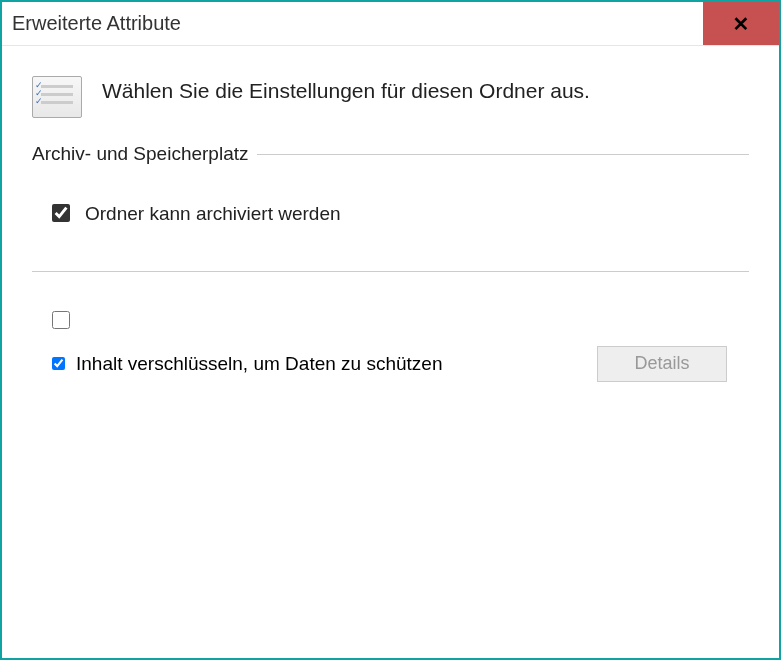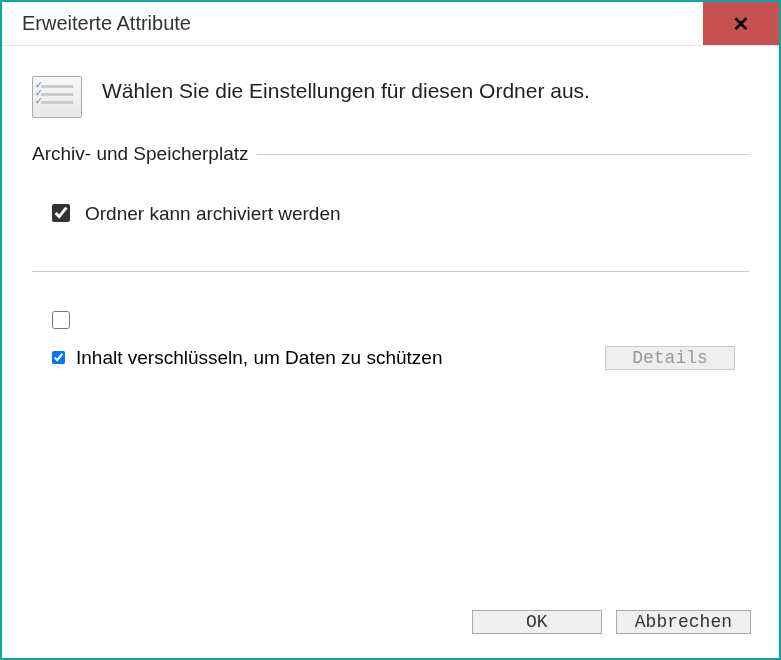--- a/index.html
+++ b/index.html
@@ -17,21 +17,21 @@
   }
   .titlebar {
     height: 44px;
     display: flex;
     align-items: center;
     background: #fff;
     border-bottom: 1px solid #e6e6e6;
   }
   .titlebar-title {
     flex: 1;
-    padding-left: 20px;
+    padding-left: 10px;
     font-size: 20px;
     color: #333;
   }
   .close-btn {
     width: 76px;
     height: 100%;
     background: #c75050;
     display: flex;
     align-items: center;
     justify-content: center;
@@ -113,34 +113,34 @@
     flex-shrink: 0;
     accent-color: #333;
   }
   .checkbox-row label {
     cursor: pointer;
   }
   .details-row {
     display: flex;
     align-items: center;
     justify-content: space-between;
-    margin: 14px 8px 10px 10px;
+    margin: 14px 16px 10px 10px;
   }
   .details-row .cb-wrap {
     display: flex;
     align-items: center;
     gap: 8px;
     font-size: 19px;
   }
   .btn {
     min-width: 130px;
-    height: 24px;
+    height: 36px;
     background: #efefef;
     border: 1px solid #aaa;
-    font-family: Liberation Mono, monospace;
+    font-family: Liberation Sans, sans-serif;
     font-size: 18px;
     color: #333;
     cursor: pointer;
     padding: 0 18px;
   }
   .btn:disabled, .btn.disabled {
     color: #999;
     cursor: default;
     background: #eee;
     border-color: #ccc;
@@ -200,18 +200,14 @@
         <div class="cb-wrap">
           <input type="checkbox" id="cb-encrypt" checked="" style="">
           <label for="cb-encrypt">Inhalt verschlüsseln, um Daten zu schützen</label>
         </div>
         <button class="btn disabled" disabled="">Details</button>
       </div>
     </fieldset>
 
   </div>
 
-  <div class="button-bar">
-    <button class="btn">OK</button>
-    <button class="btn">Abbrechen</button>
-  </div>
 
 </div>
 
 </body></html>

